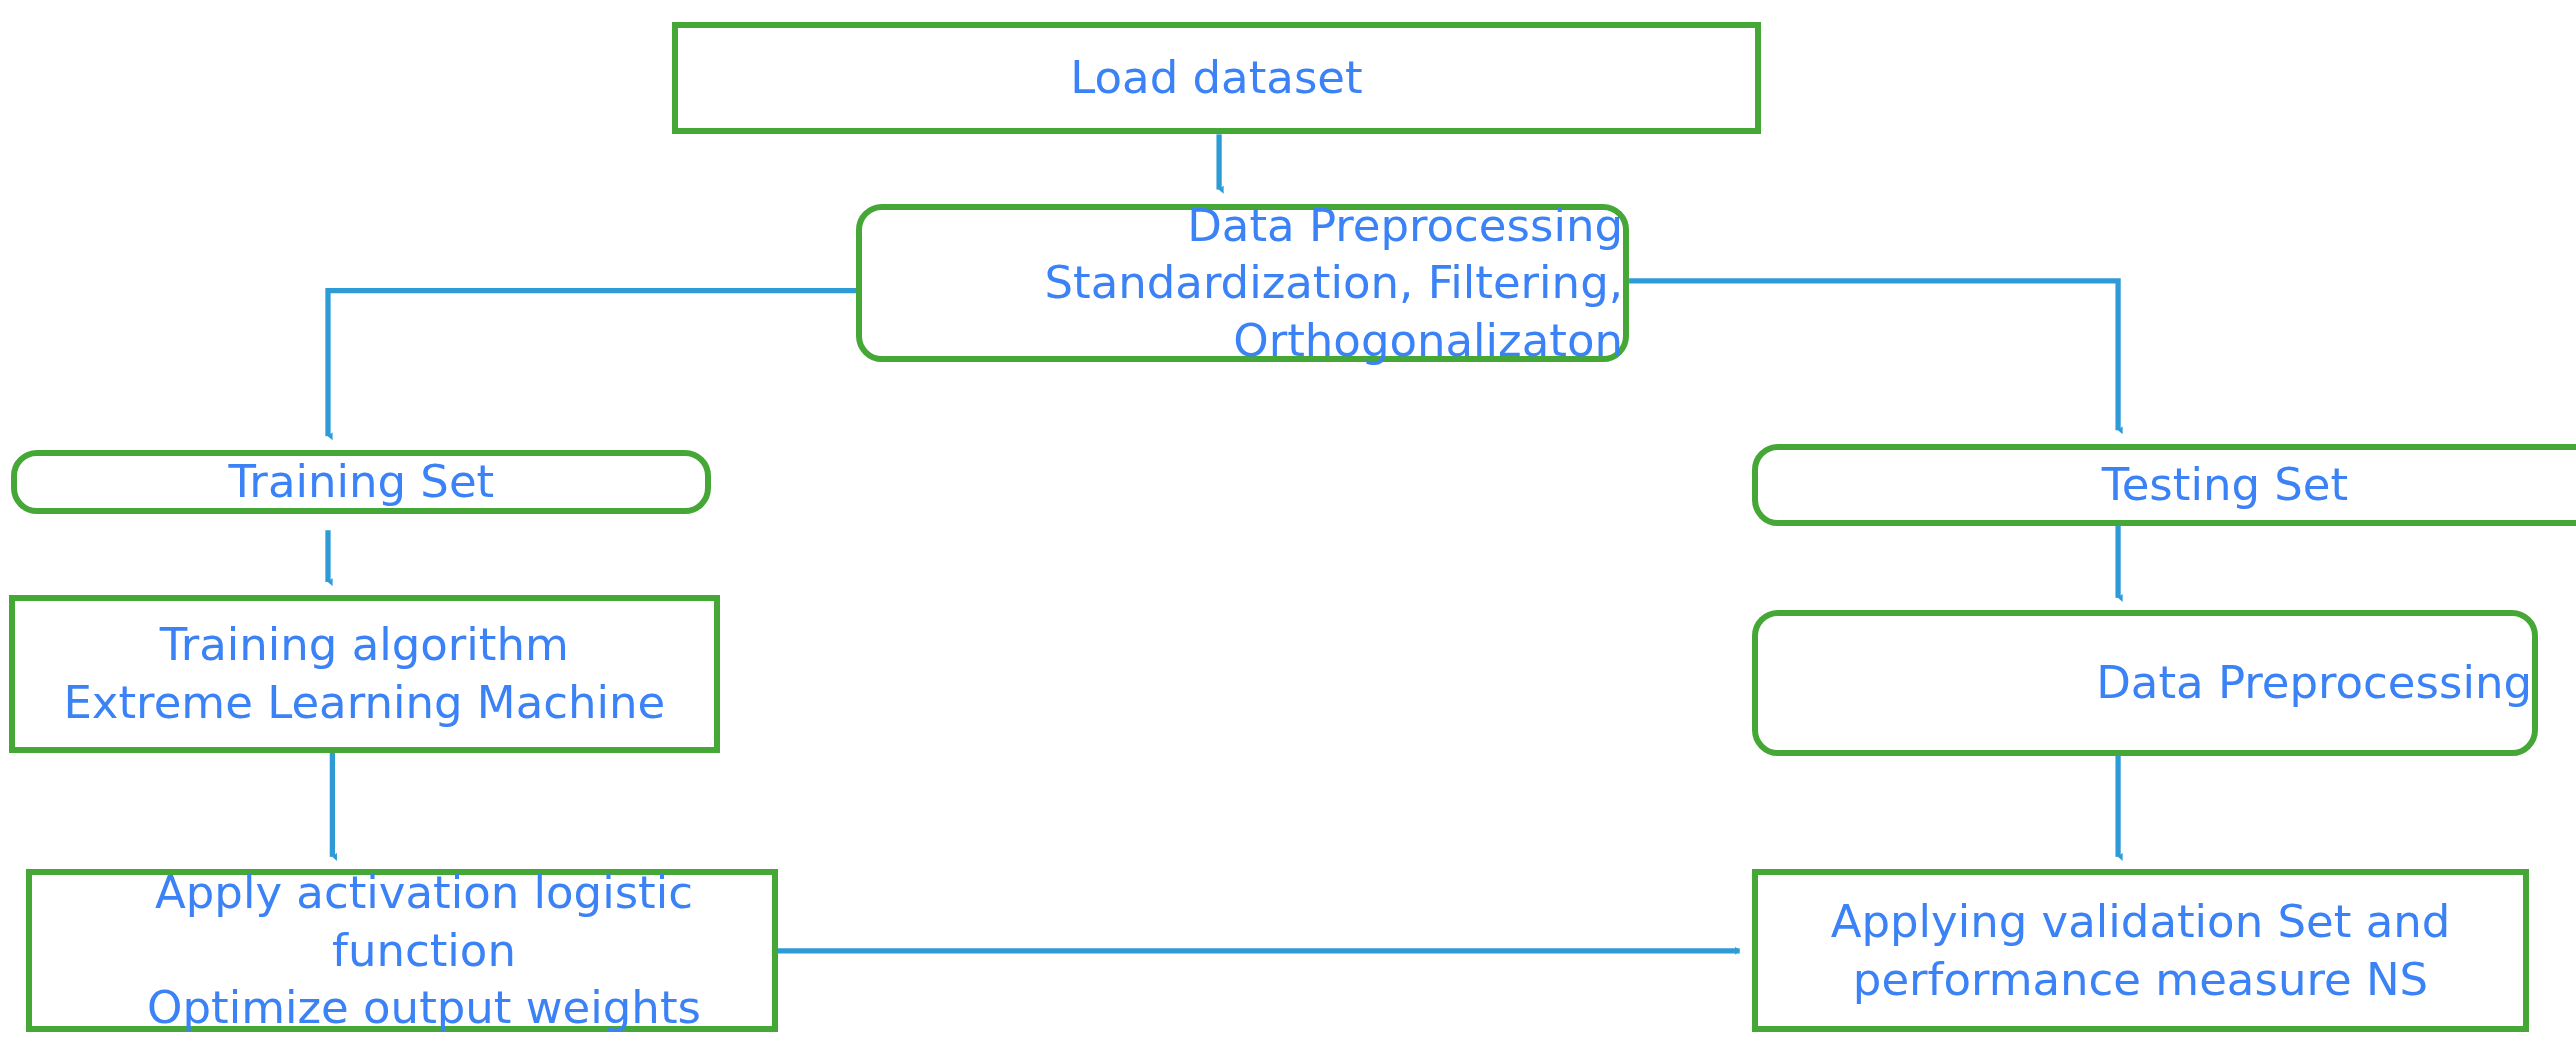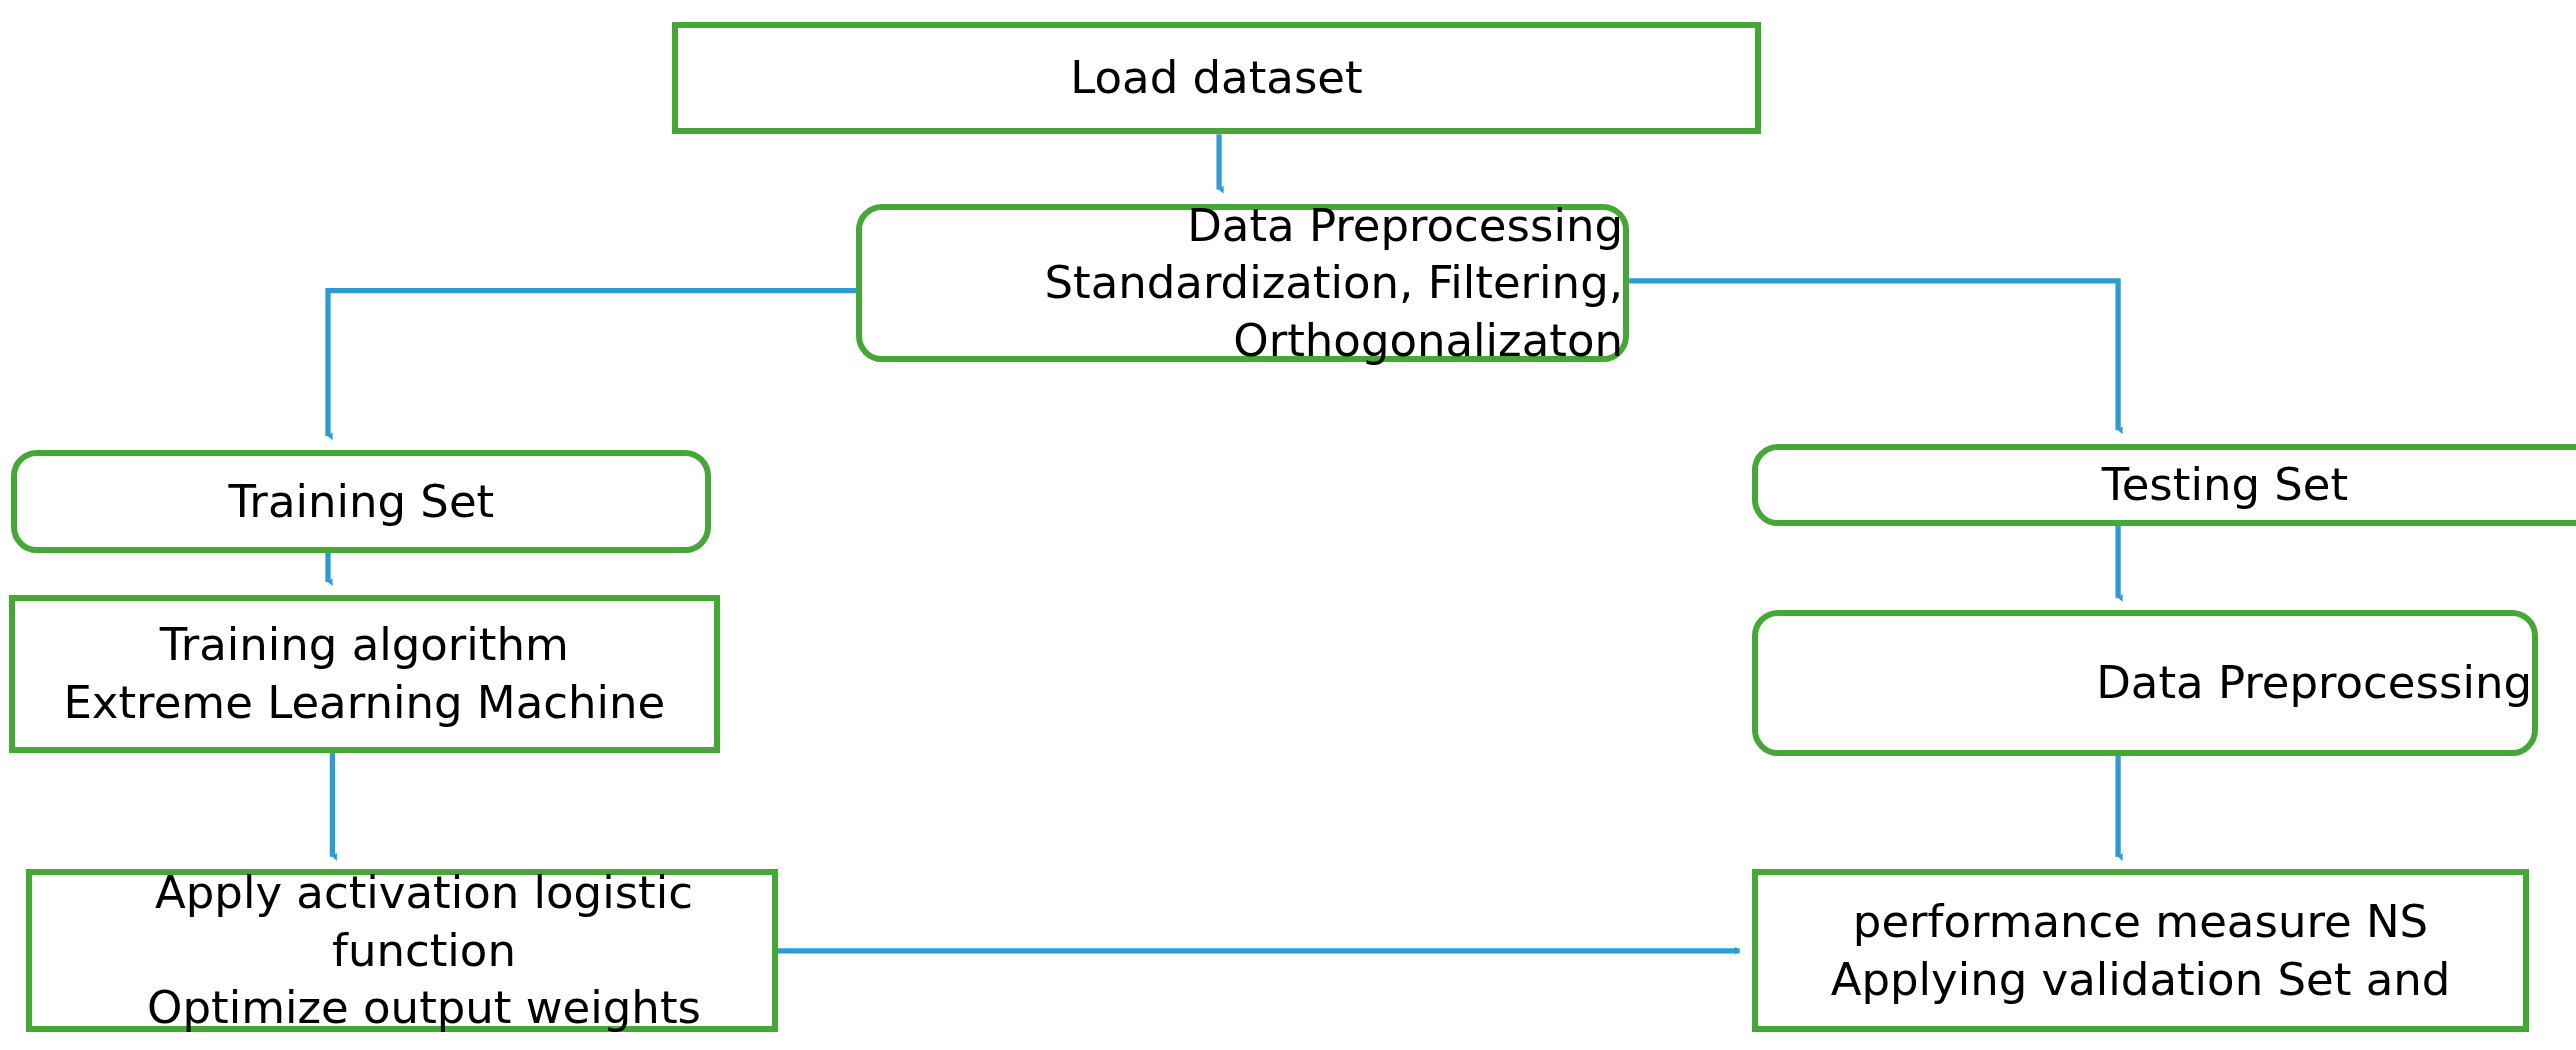--- a/index.html
+++ b/index.html
@@ -24,34 +24,34 @@
     pointer-events: none;
   }
   .node {
     position: absolute;
     box-sizing: border-box;
     background: #ffffff;
     border: 6.1px solid #45A735;
     display: flex;
     flex-direction: column;
     justify-content: center;
-    color: #000000;
+    color: #3b82f6;
     font-size: 45px;
     line-height: 1.28;
     z-index: 2;
   }
   .node.rounded { border-radius: 26px; }
   .node.center { align-items: center; text-align: center; }
   .node.left   { align-items: flex-end; text-align: left; padding-left: 30px; }
   .line { display: block; white-space: pre; }
 
   
   #node-load-dataset      { left: 672px;  top: 22px;   width: 1089px; height: 112px; }
   #node-data-preprocess-1 { left: 856px;  top: 204px;  width: 773px;  height: 158px; }
-  #node-training-set      { left: 11.4px;   top: 450px;  width: 700px;  height: 103px;  }
+  #node-training-set      { left: 11.4px;   top: 450px;  width: 700px;  height: 64px;  }
   #node-training-algo     { left: 8.8px;   top: 595px;  width: 711px;  height: 158px; }
   #node-apply-activation  { left: 26px;   top: 869px;  width: 752px;  height: 163px; padding-left: 44px; }
   #node-testing-set       { left: 1752px; top: 444px;  width: 946px;  height: 82px;  }
   #node-data-preprocess-2 { left: 1752px; top: 610px;  width: 786px;  height: 146px; }
   #node-validation        { left: 1752px; top: 869px;  width: 777px;  height: 163px; }
 </style>
 </head>
 <body>
 
 <div id="canvas">
@@ -126,18 +126,18 @@
 
   <div id="node-testing-set" class="node rounded center">
     <span class="line">Testing Set</span>
   </div>
 
   <div id="node-data-preprocess-2" class="node rounded left">
     <span class="line">Data Preprocessing</span>
   </div>
 
   <div id="node-validation" class="node center">
+    <span class="line">Applying validation Set and</span>
     <span class="line">performance measure NS</span>
-    <span class="line">Applying validation Set and</span>
   </div>
 
 </div>
 
 
 </body></html>

